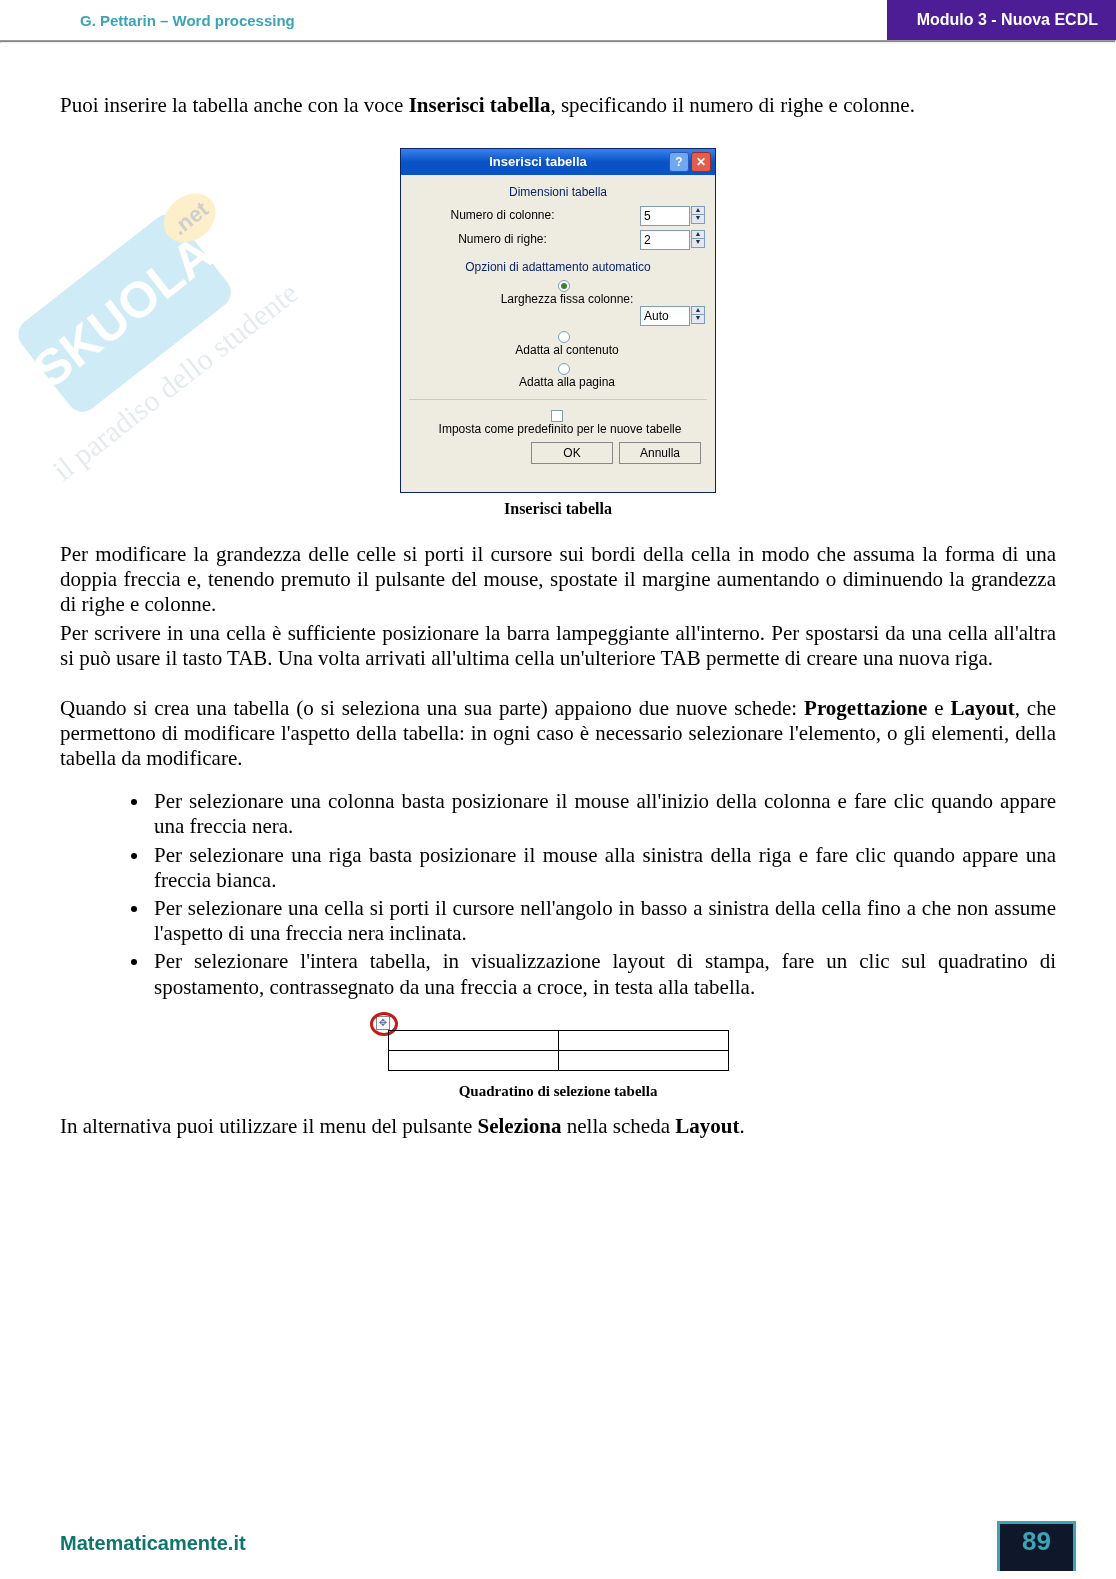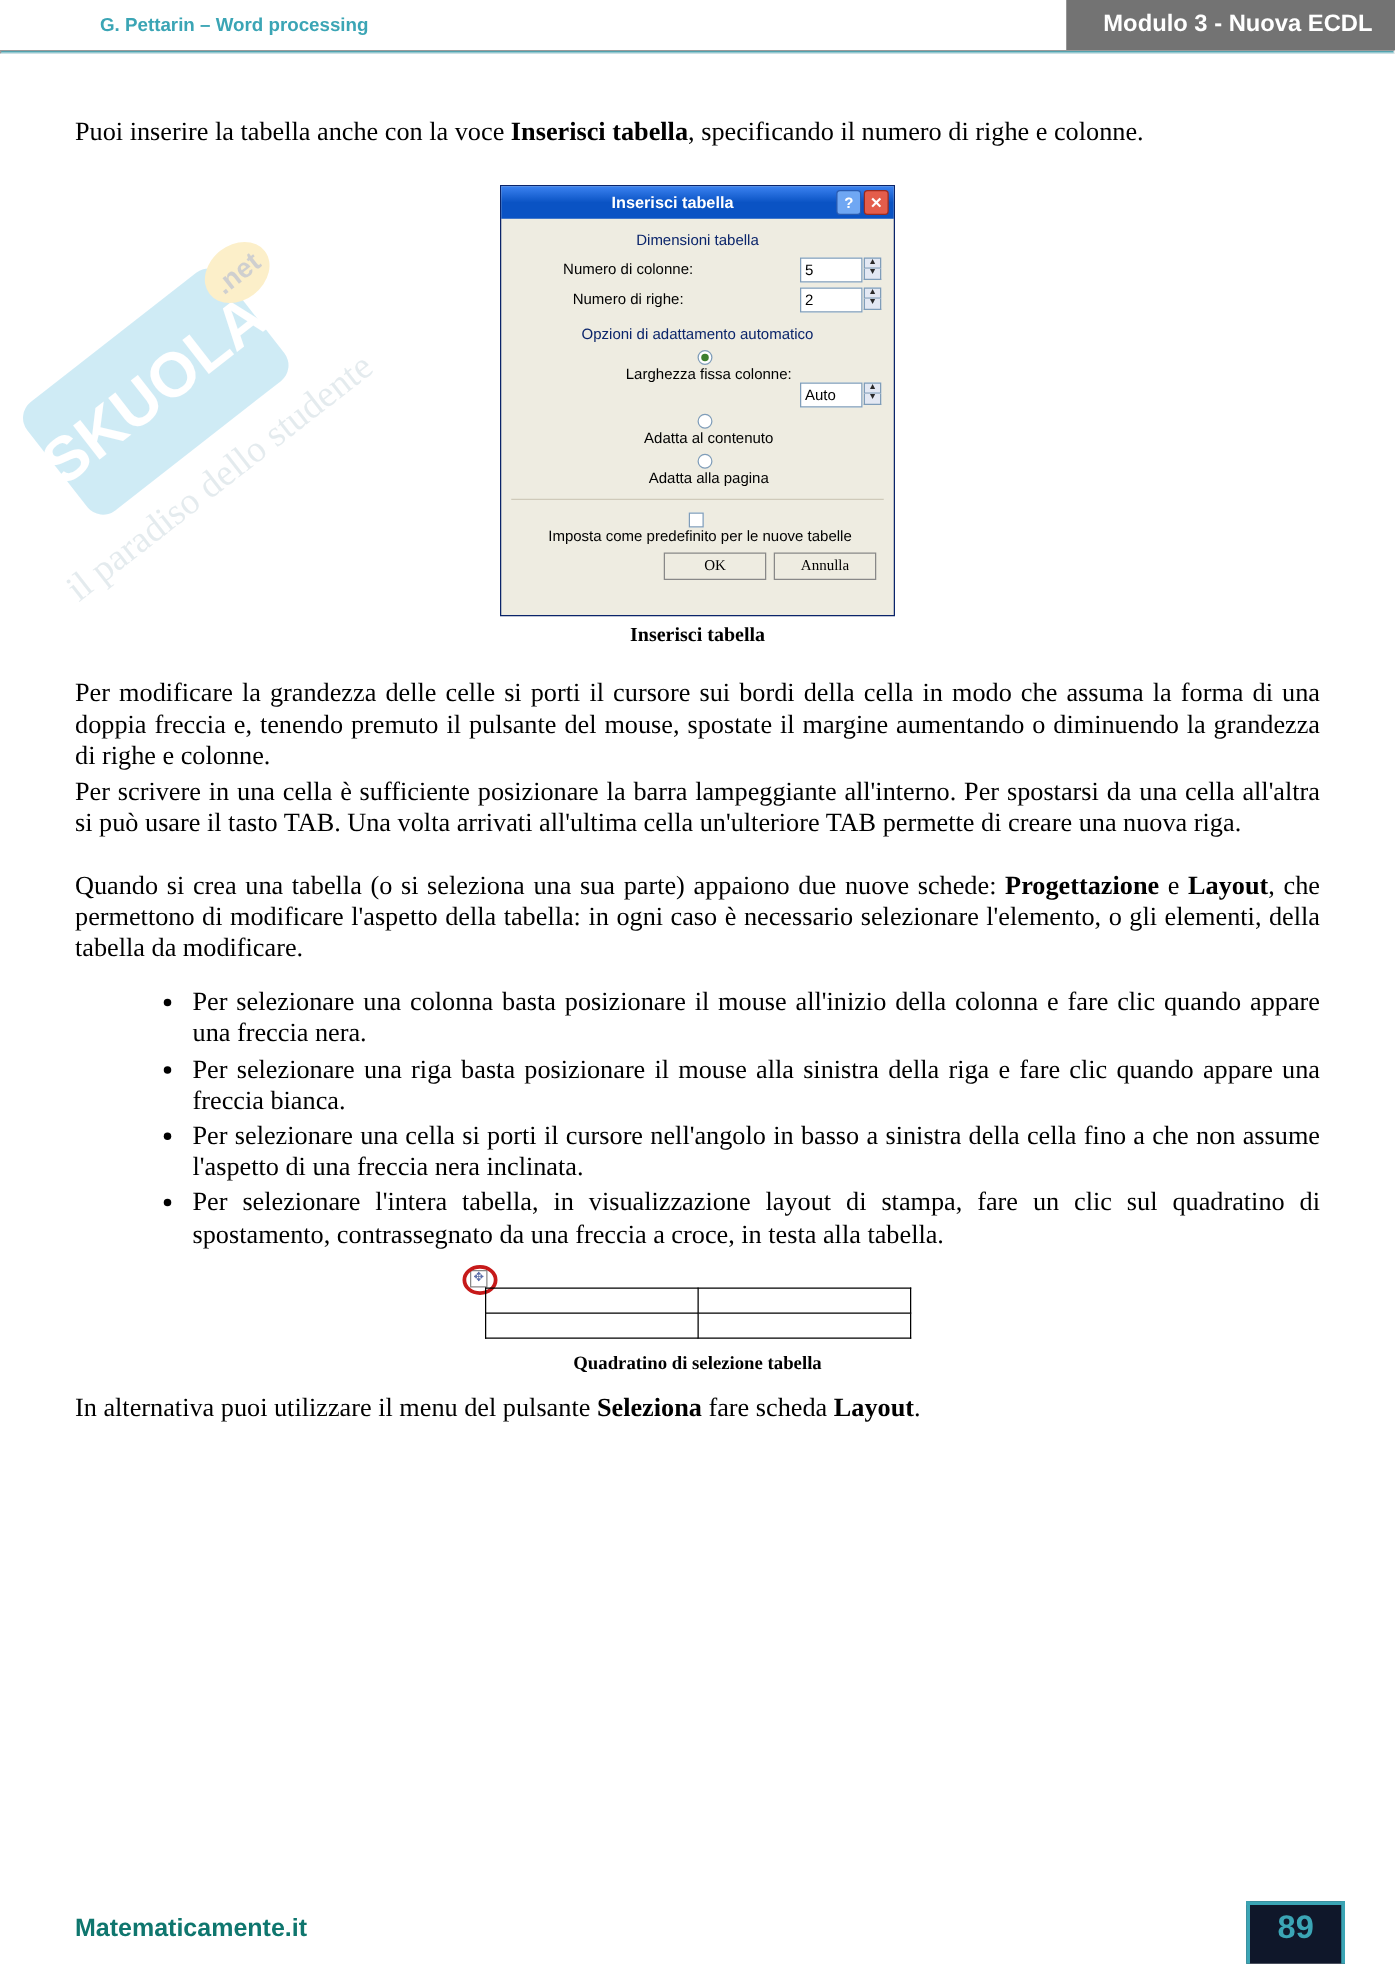--- a/index.html
+++ b/index.html
@@ -18,25 +18,25 @@
     align-items: center;
     padding: 0 0 0 80px;
   }
   .hdr-left {
     color: #3BA5B5;
     font-family: Verdana, Geneva, sans-serif;
     font-weight: bold;
     font-size: 15px;
   }
   .hdr-right {
-    background: #737373;
+    background: #4c1d95;
     color: #fff;
     font-family: Verdana, Geneva, sans-serif;
     font-weight: bold;
-    font-size: 19px;
+    font-size: 16px;
     height: 40px;
     line-height: 40px;
     padding: 0 18px 0 30px;
   }
   .hdr-rule {
     height: 3px;
     background: #3BA5B5;
     margin: 0;
   }
   .page-content {
@@ -178,21 +178,21 @@
     display: flex;
     justify-content: flex-end;
     gap: 6px;
     margin: 0 4px 8px 0;
   }
   .dlg-btn {
     width: 82px;
     height: 22px;
     background: #EEECE1;
     border: 1px solid #888;
-    font-family: Liberation Serif, serif;
+    font-family: Liberation Sans, sans-serif;
     font-size: 12px;
   }
 
   
   .table-fig {
     width: 360px;
     margin: 16px auto 6px auto;
     position: relative;
     height: 58px;
   }
@@ -372,21 +372,21 @@
               <td></td>
               <td></td>
             </tr>
       </tbody>
         </table>
     </div>
     <div class="fig-caption" style="font-size:15px">Quadratino di selezione tabella</div>
   </div>
 
   <p class="para" style="margin-top:14px">
-    <span>In alternativa puoi utilizzare il menu del pulsante </span><b>Seleziona</b><span> fare scheda </span><b>Layout</b><span>.</span>
+    <span>In alternativa puoi utilizzare il menu del pulsante </span><b>Seleziona</b><span> nella scheda </span><b>Layout</b><span>.</span>
   </p>
 
 </div>
 
 <div class="page-footer">
   <div class="footer-site">Matematicamente.it</div>
   <div class="pagenum-box">89</div>
 </div>
 
 </body></html>

